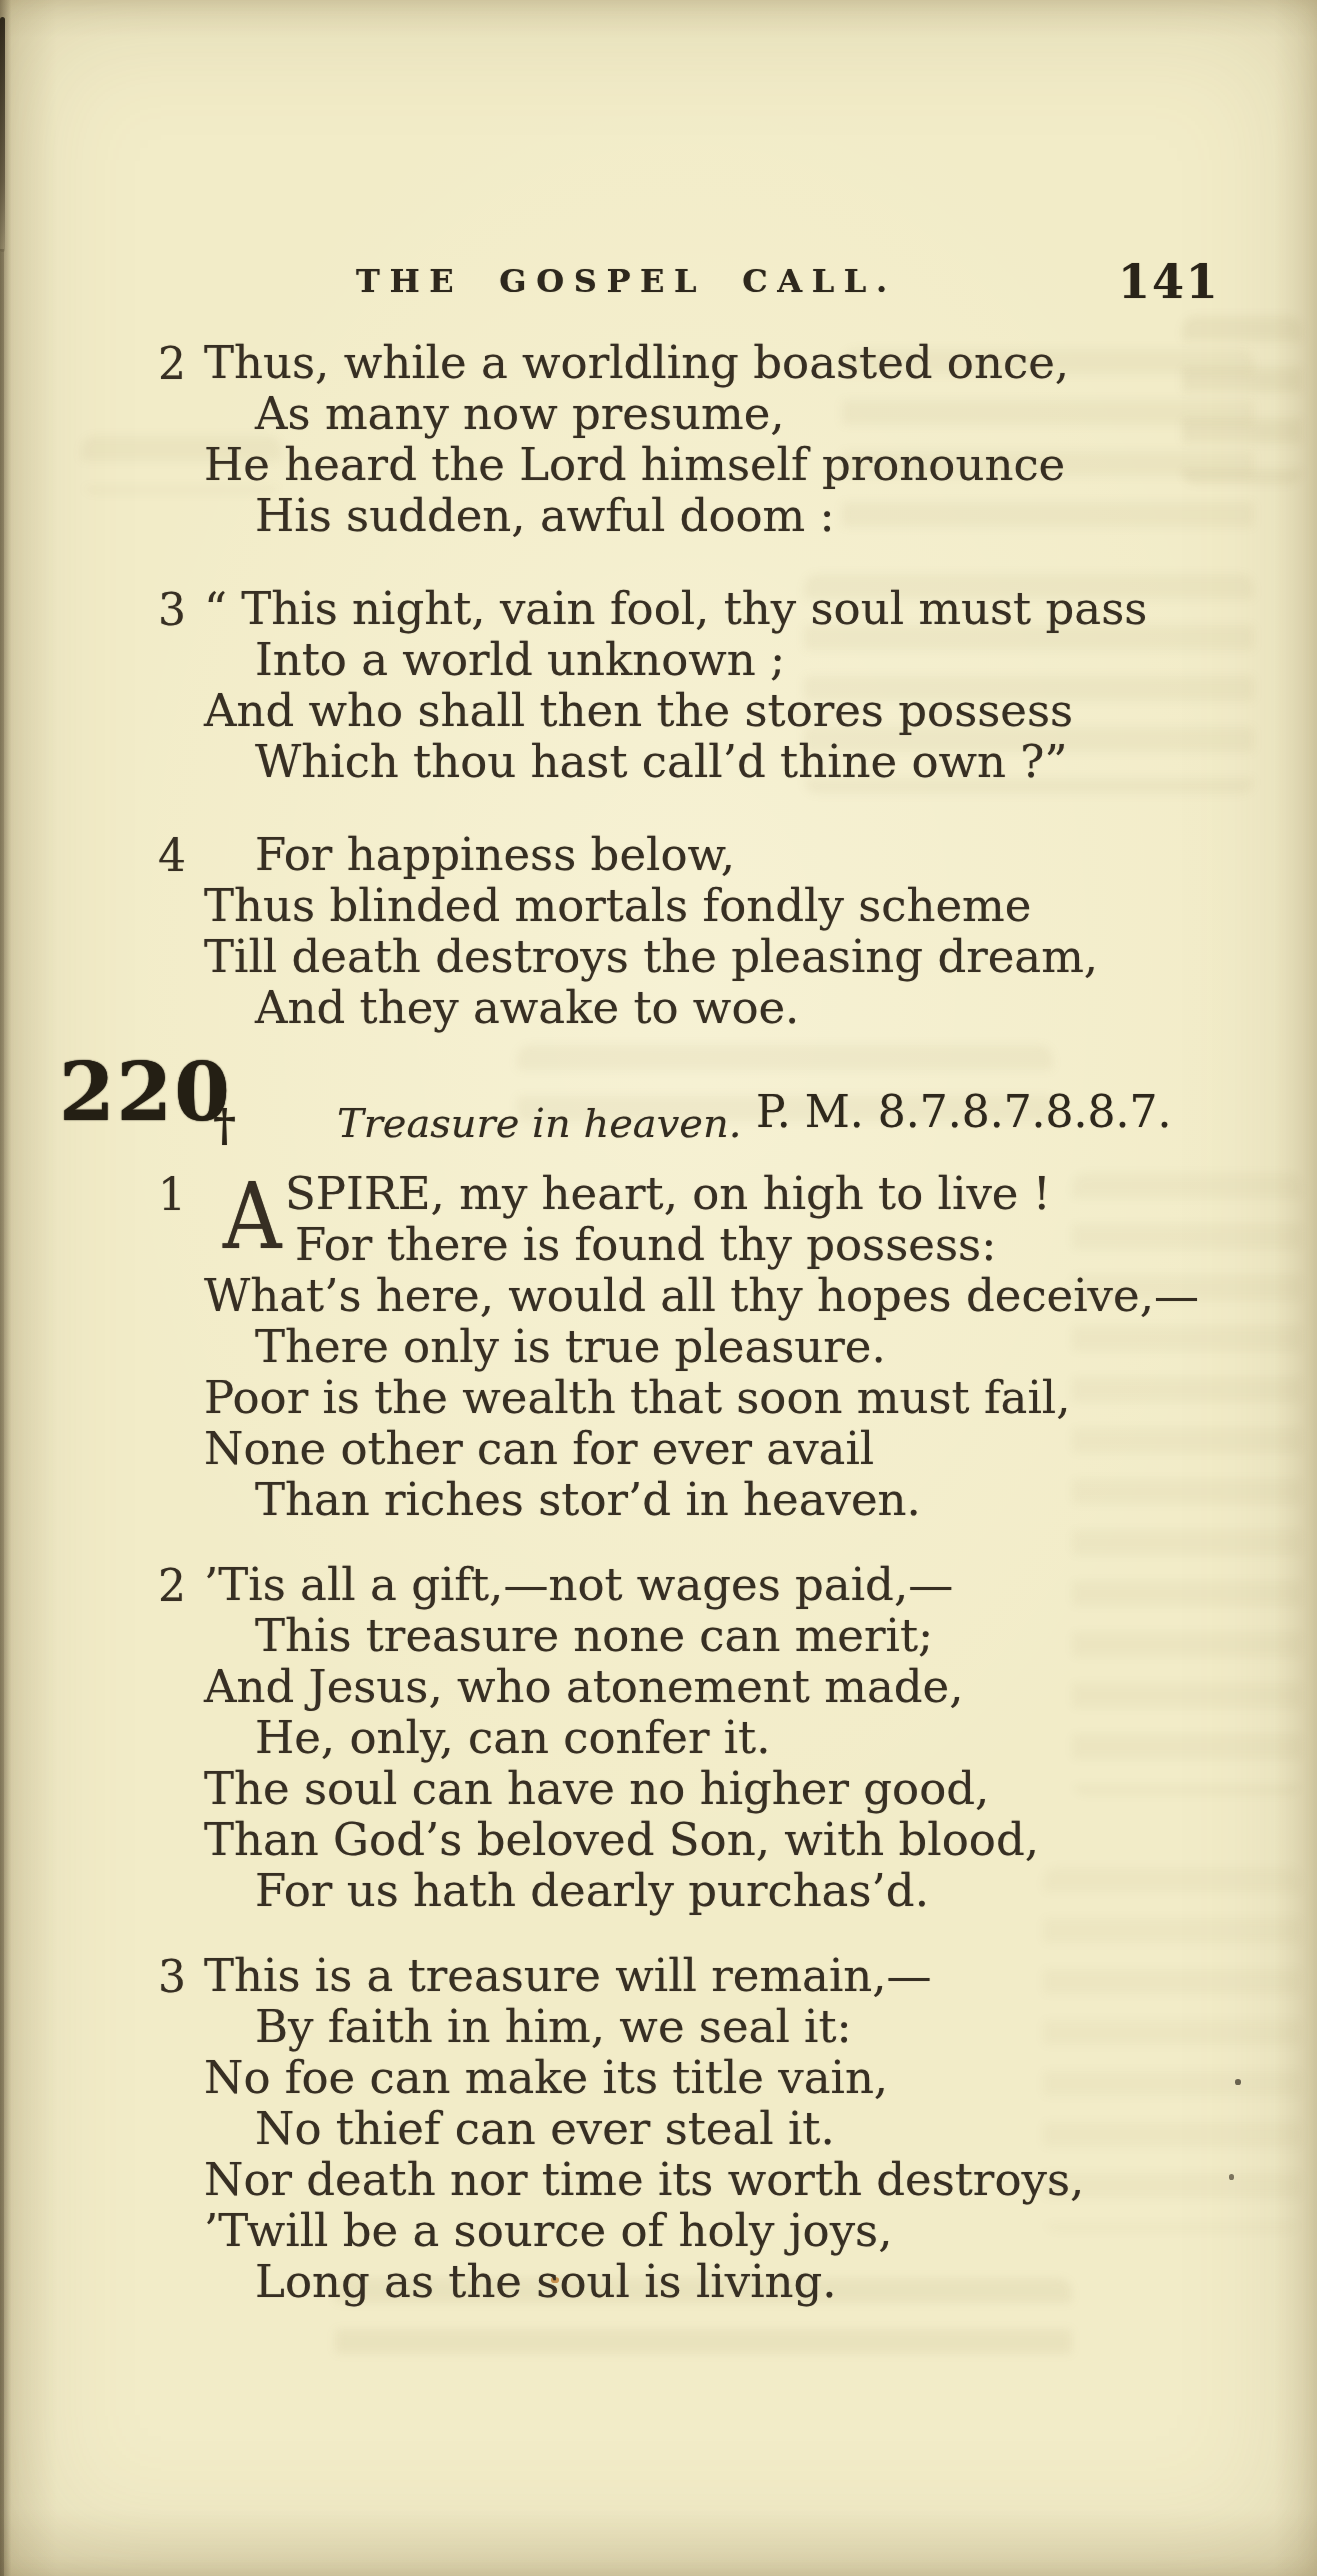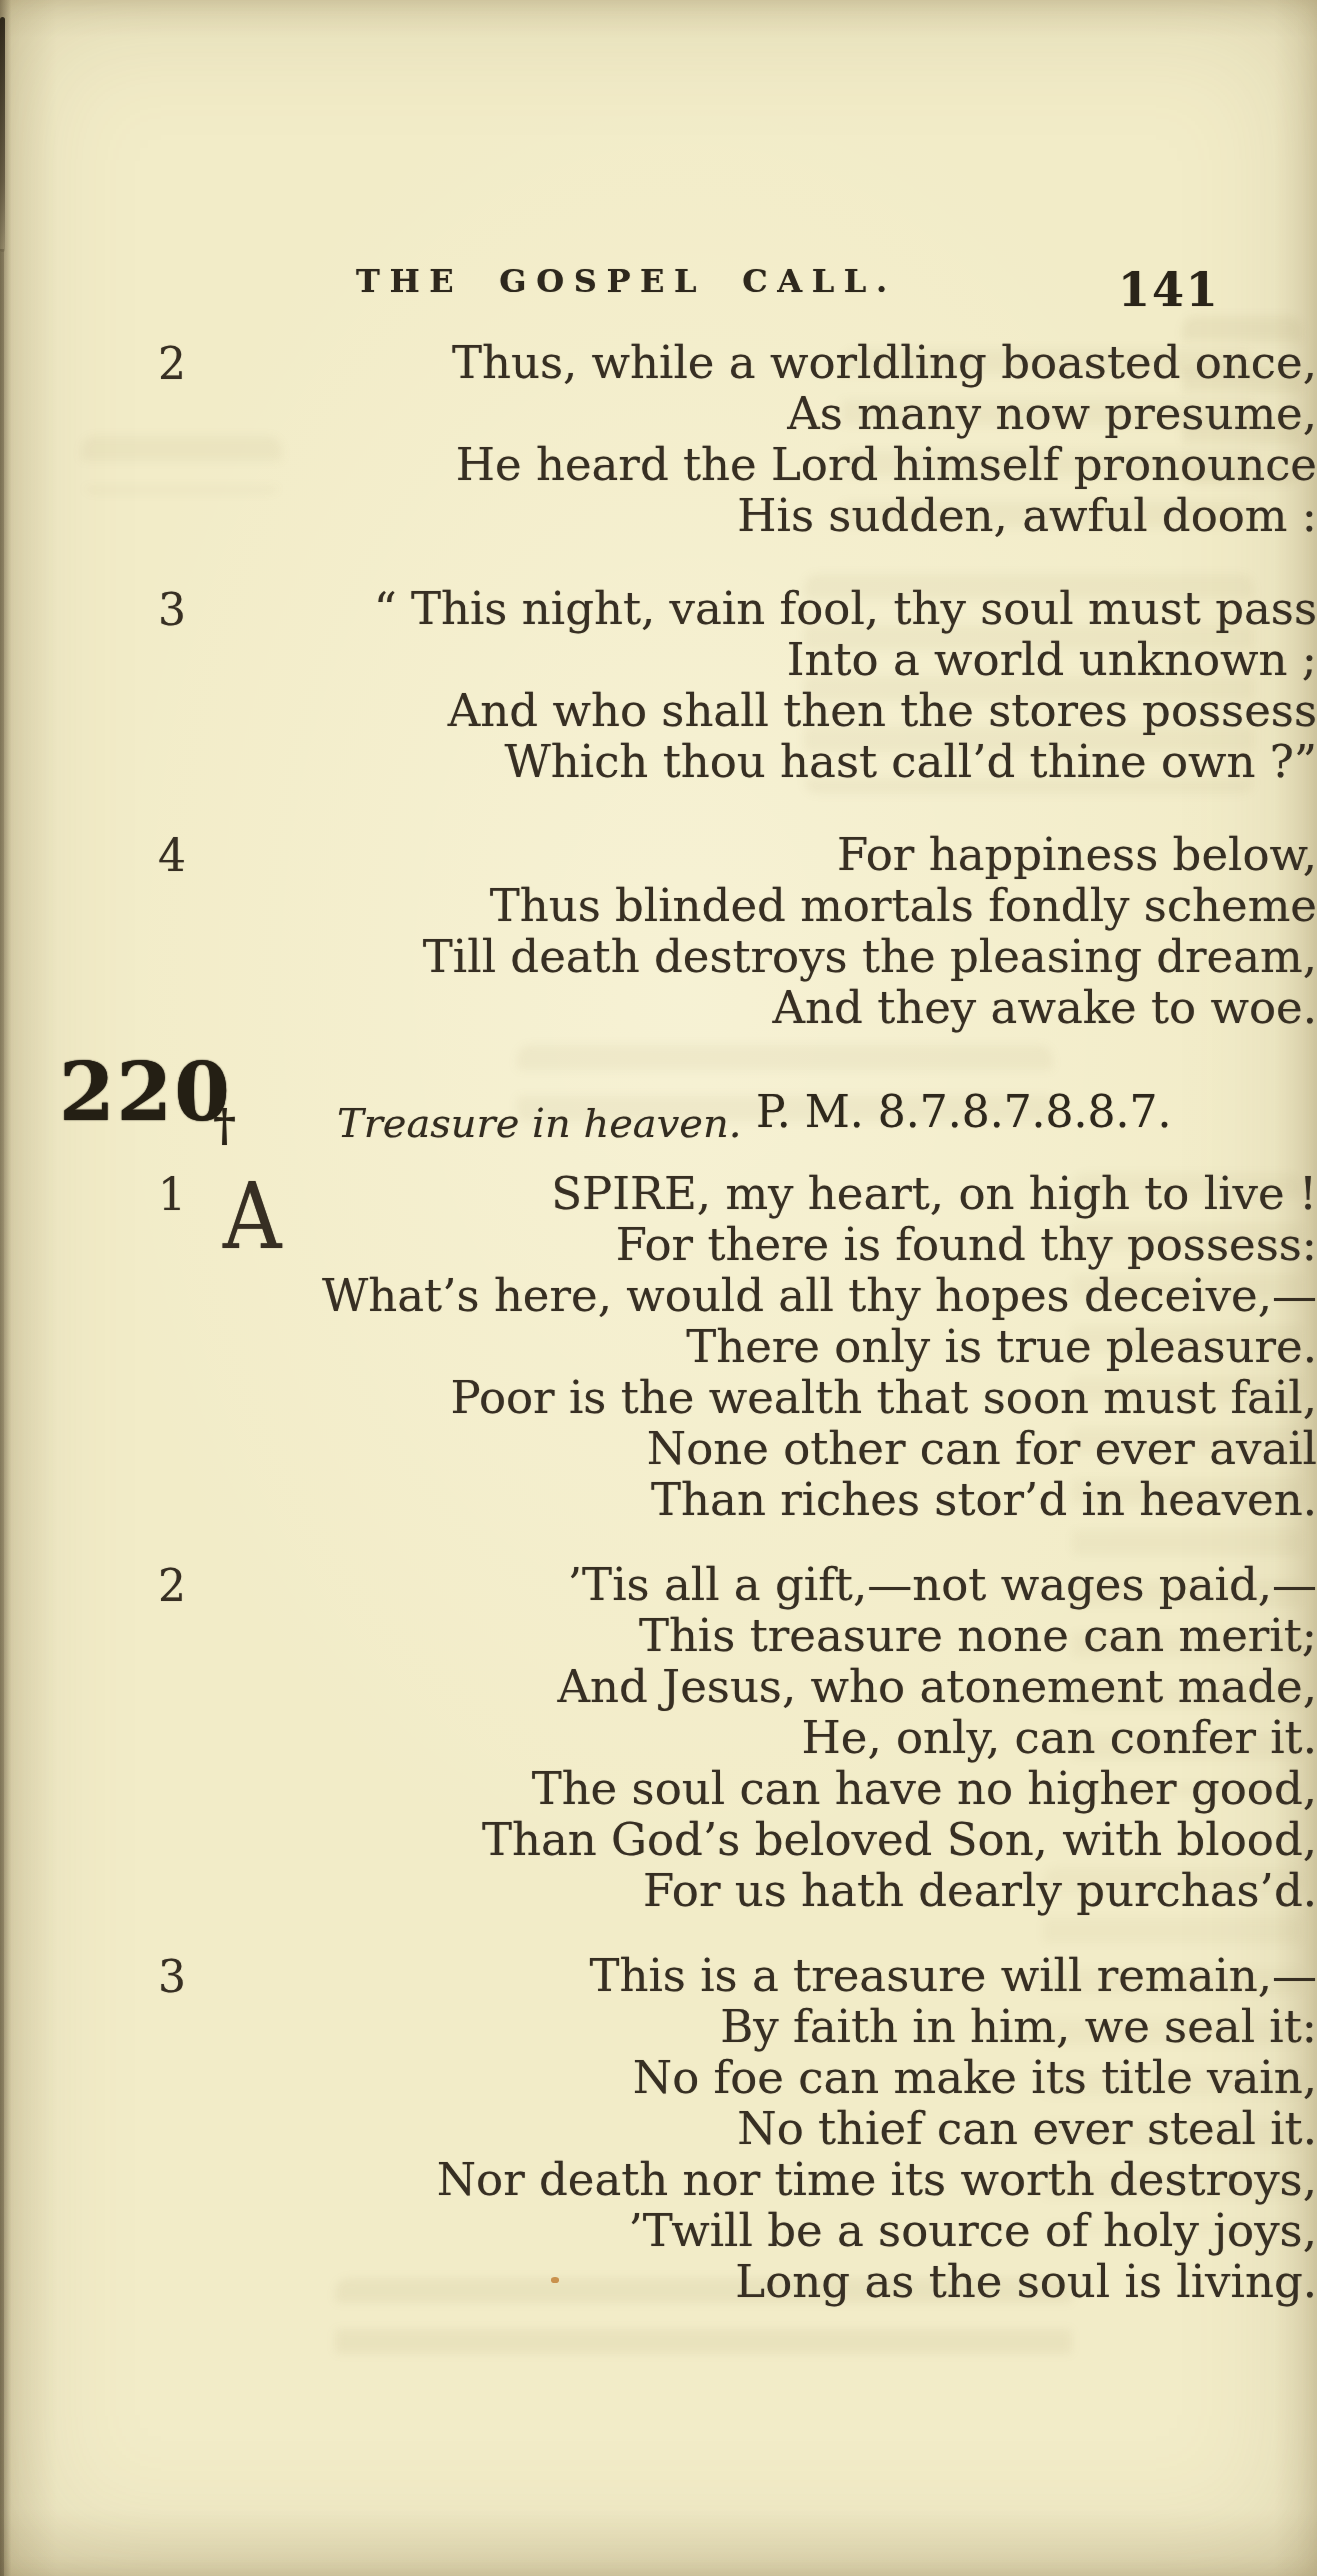--- a/index.html
+++ b/index.html
@@ -39,31 +39,31 @@
   .b4{left:1182px;top:316px;width:120px;height:168px;opacity:.7;}
   .b5{left:517px;top:1045px;width:536px;height:81px;}
   .b6{left:1072px;top:1173px;width:230px;height:622px;opacity:.45;}
   .b7{left:335px;top:2278px;width:737px;height:91px;opacity:.65;}
   .b8{left:1043px;top:1867px;width:258px;height:364px;opacity:.4;}
 
   
   .page-header{position:absolute;top:255px;left:0;right:0;height:50px;}
   .header-title{position:absolute;left:356px;top:6.7px;font-size:32px;font-weight:700;
     letter-spacing:9.6px;word-spacing:15.3px;color:#2e281d;text-shadow:0 0 1px rgba(46,40,29,.5);}
-  .page-number{position:absolute;left:1118px;top:8px;font-size:46px;font-weight:700;
+  .page-number{position:absolute;left:1118px;top:0;font-size:46px;font-weight:700;
     letter-spacing:1.9px;color:#2a2419;text-shadow:0 0 1px rgba(42,36,25,.5);text-align:center;}
 
   
   .content{position:absolute;top:337px;left:0;width:1317px;font-size:45px;line-height:51px;
     text-shadow:0 0 1px rgba(55,47,35,.45);}
   .stanza{position:relative;padding-left:204px;}
   .group-cont .stanza{margin-bottom:42px;}
   .group-hymn .stanza{margin-bottom:34px;}
   .verse-num{position:absolute;left:158px;top:1px;font-size:44px;}
-  .line{height:51px;white-space:nowrap;text-align:right;}
+  .line{height:51px;white-space:nowrap;}
   .line.indent{padding-left:51px;}
   .it{}
   .drop-cap{position:absolute;left:223px;top:2.9px;font-size:92px;line-height:92px;
     letter-spacing:-1.9px;transform:scaleX(.88);transform-origin:left top;
     text-shadow:0 0 1px rgba(40,34,24,.6);}
   .has-drop-cap .line.dc1{padding-left:81px;}
   .has-drop-cap .line.dc2{padding-left:91px;}
 
   
   .hymn-heading{position:relative;height:93px;margin-top:18px;}

